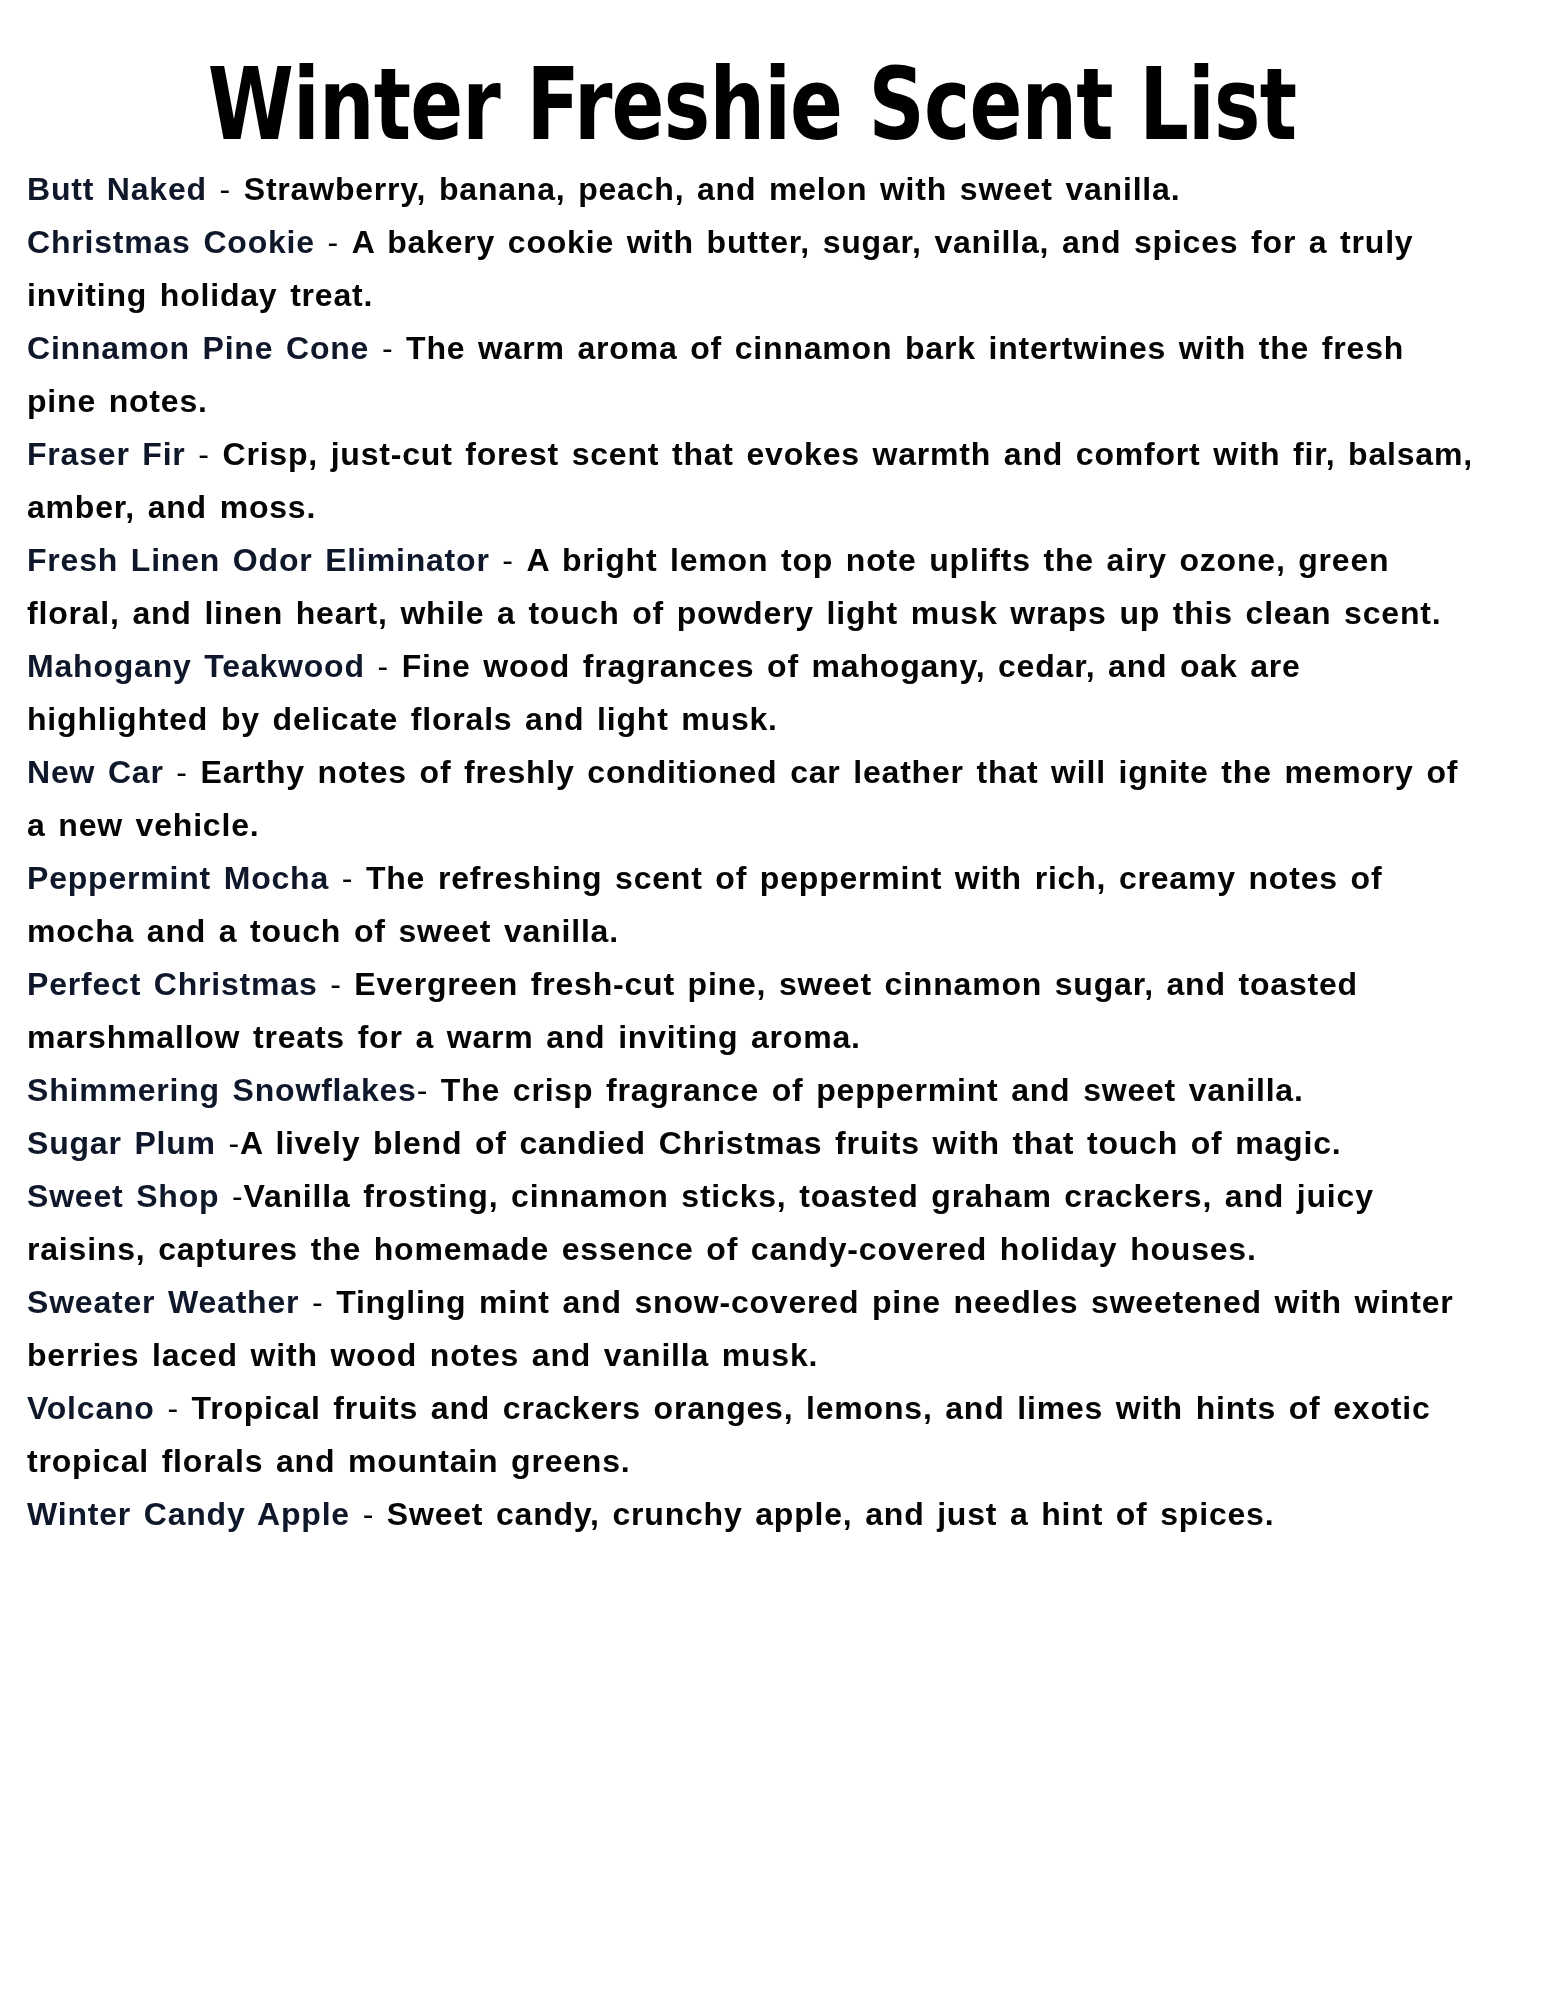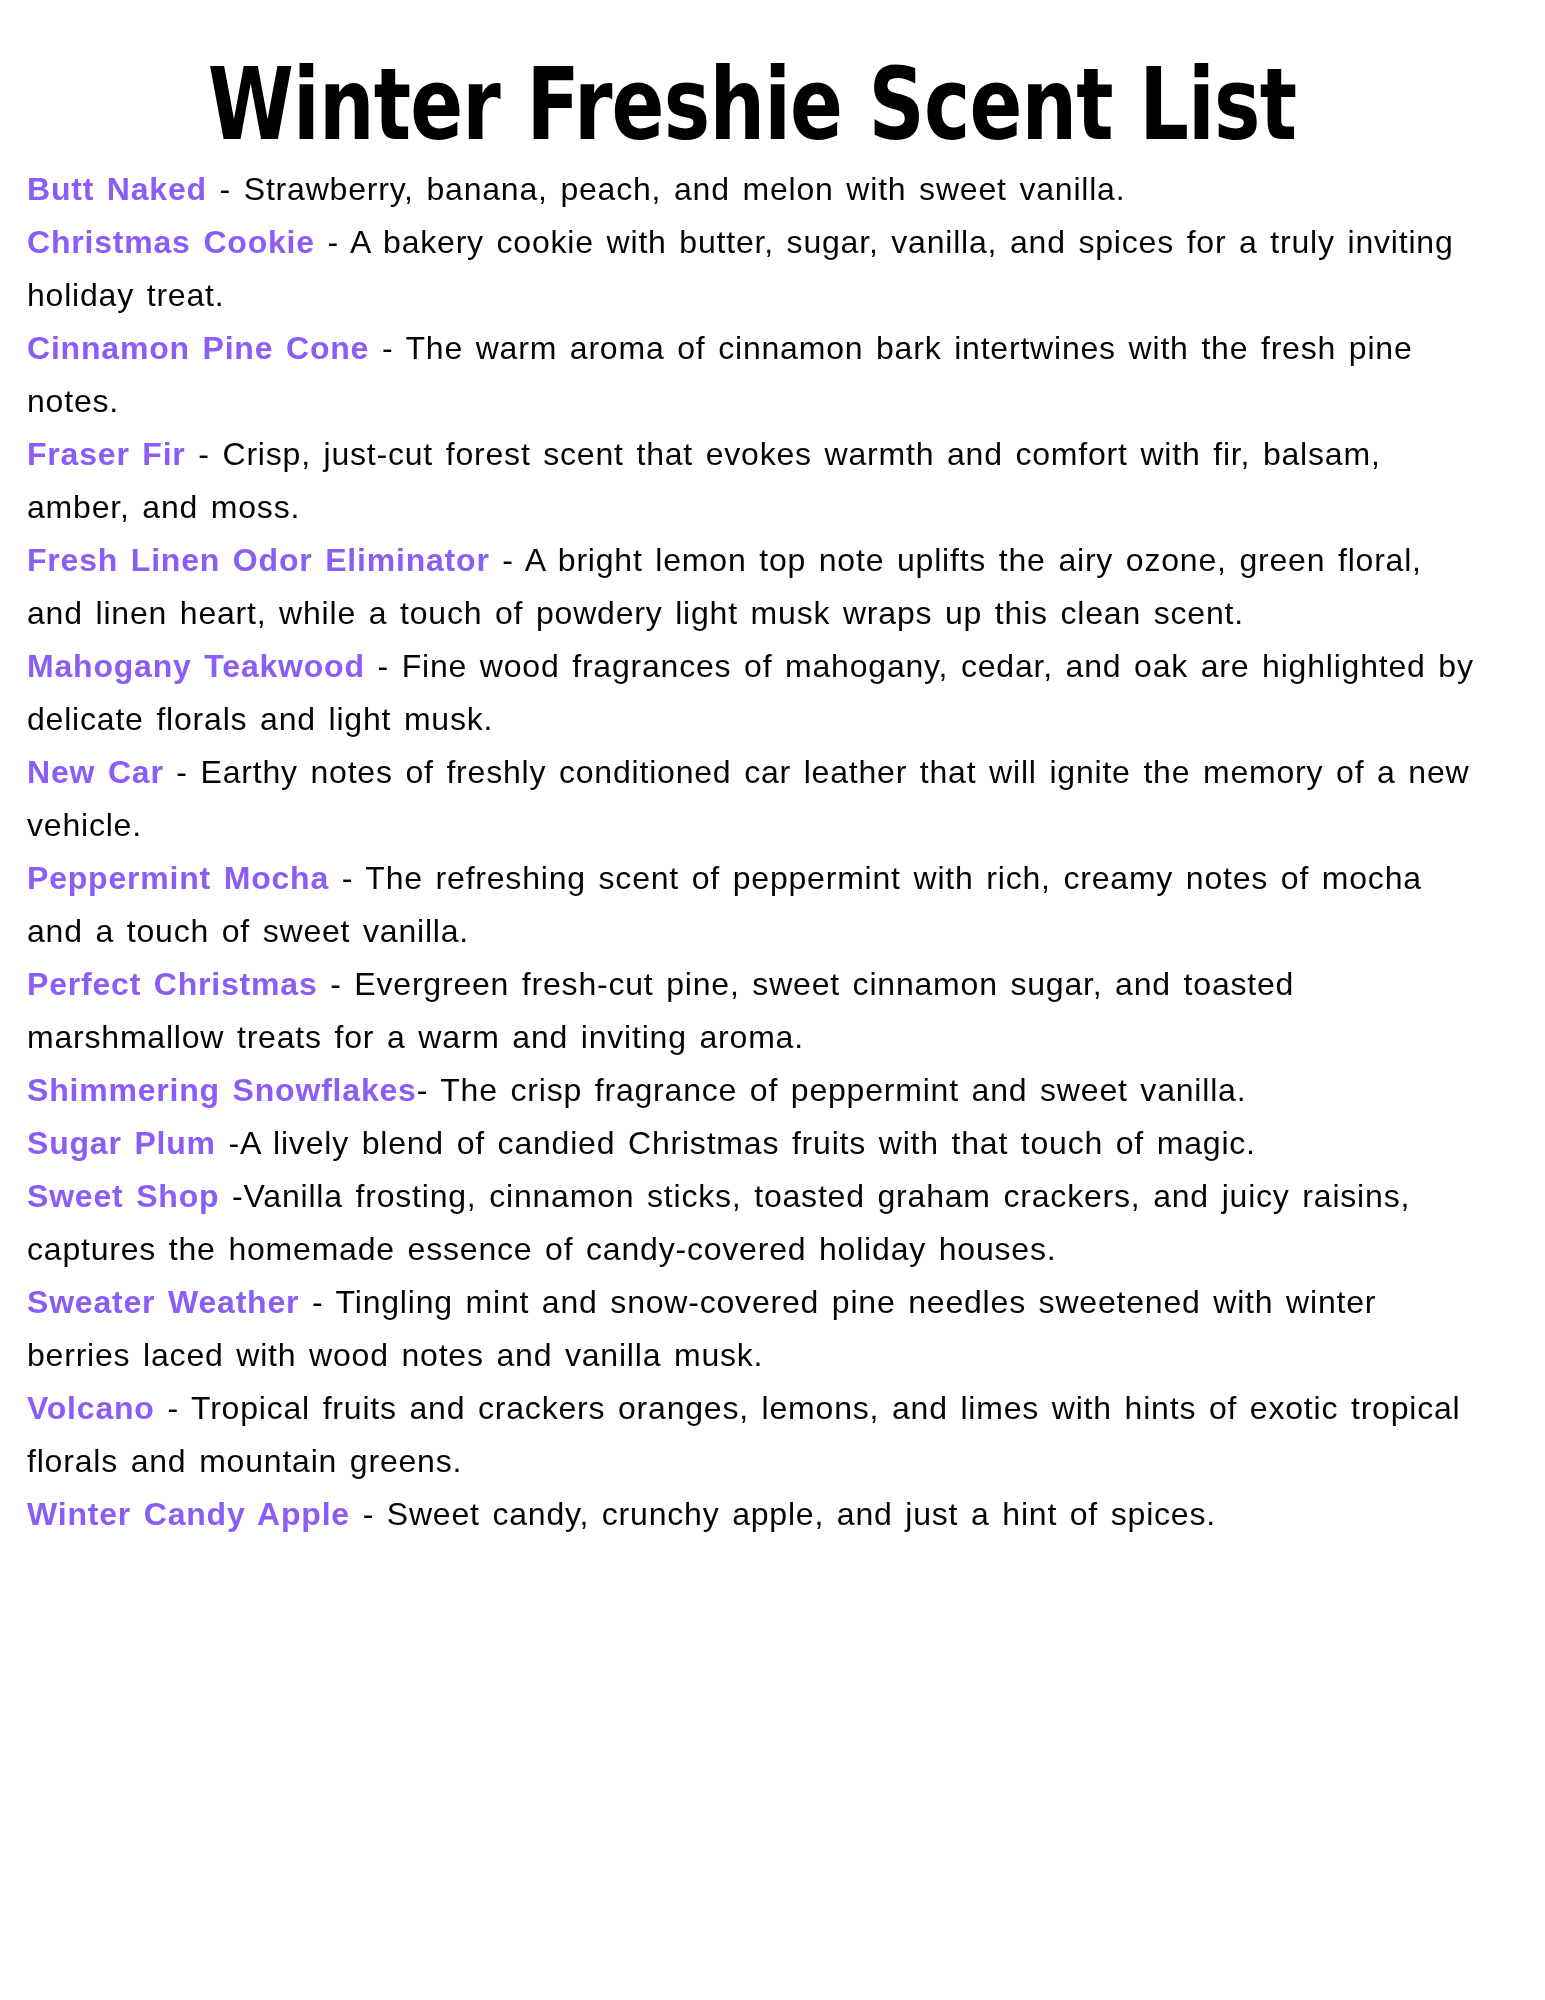--- a/index.html
+++ b/index.html
@@ -36,27 +36,27 @@
     letter-spacing: 0.8px;
     word-spacing: 3px;
     color: #050505;
   }
   .scent-entry {
     margin: 0;
     white-space: pre-wrap;
   }
   .scent-name {
     font-weight: bold;
-    color: #8b5cf6;
+    color: #0f172a;
   }
   .scent-sep {
     font-weight: normal;
   }
   .scent-desc {
-    font-weight: normal;
+    font-weight: bold;
     text-align: right;
   }
 </style>
 </head>
 <body>
 
 <div class="page">
   <h1 class="page-title">Winter Freshie Scent List</h1>
   <div class="scent-list" id="scent-list">
       <p class="scent-entry"><span class="scent-name">Butt Naked</span><span class="scent-sep"> - </span><span class="scent-desc">Strawberry, banana, peach, and melon with sweet vanilla.</span></p>

